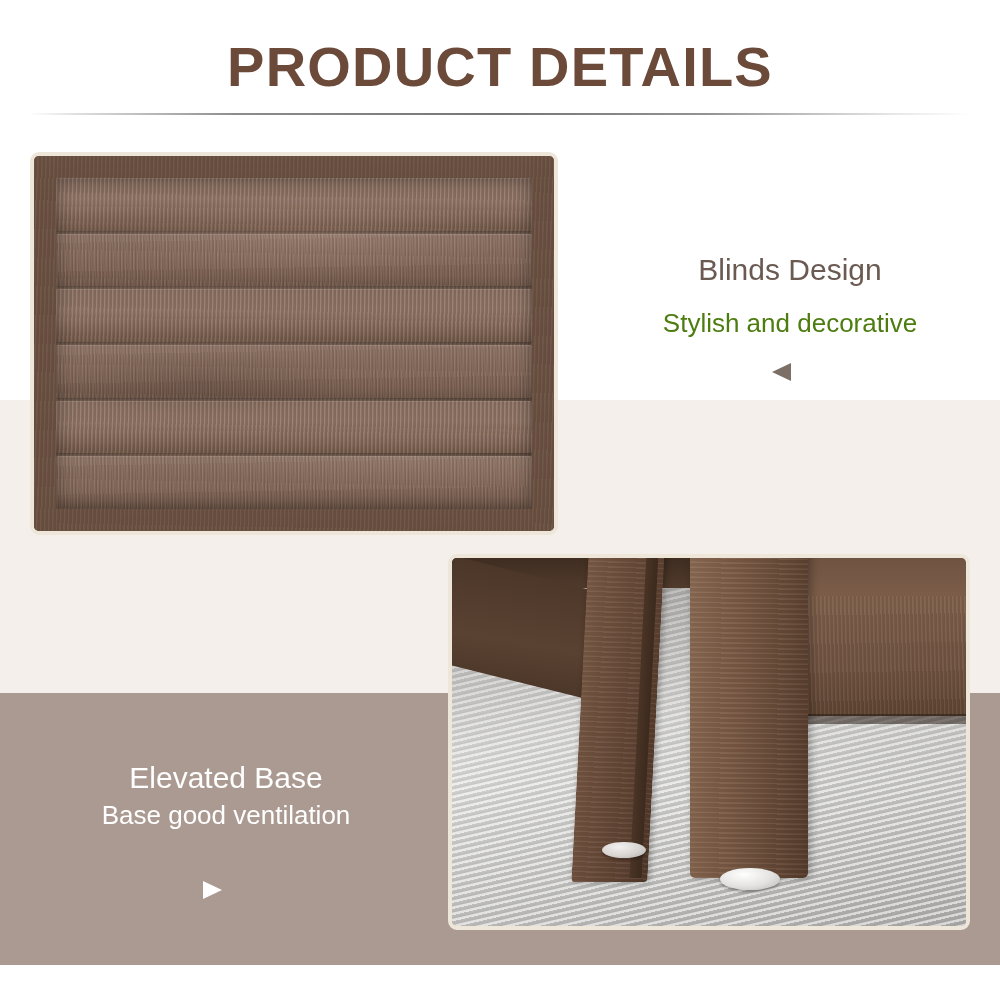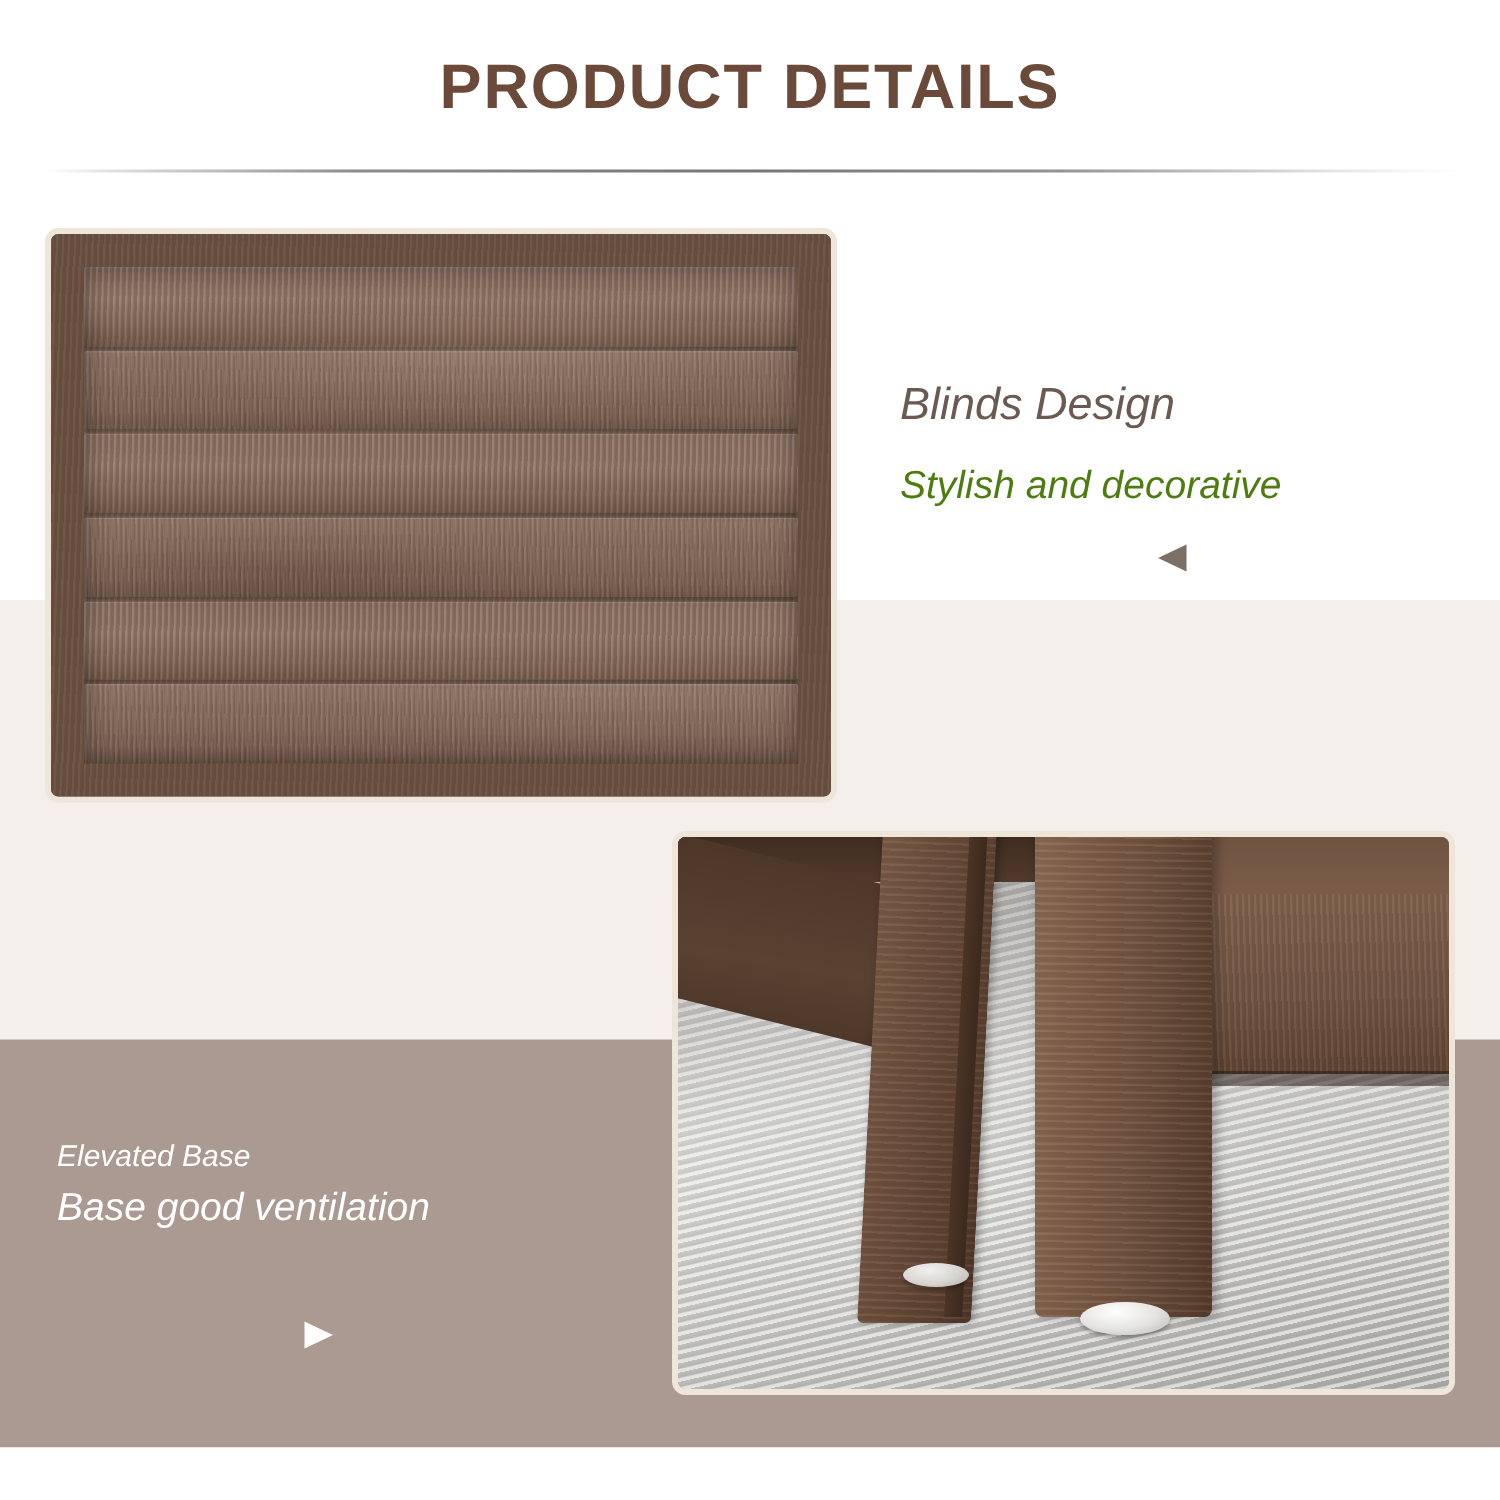--- a/index.html
+++ b/index.html
@@ -30,21 +30,21 @@
   .band-taupe     { top: 693px; height: 272px; background: #ab9a92; }
   .band-white-bot { top: 965px; height: 35px;  background: #ffffff; }
 
   
   .page-title {
     position: absolute;
     top: 34px;
     left: 0;
     width: 1000px;
     text-align: center;
-    font-size: 42px;
+    font-size: 56px;
     font-weight: bold;
     letter-spacing: 1.2px;
     color: #6b4a3a;
     font-family: "Liberation Sans", sans-serif;
   }
   .title-divider {
     position: absolute;
     top: 113px;
     left: 28px;
     width: 944px;
@@ -259,22 +259,21 @@
     border-radius: 50%;
     background: radial-gradient(ellipse at 40% 30%, #ffffff 0%, #e3e2e0 55%, #b9b8b6 100%);
     box-shadow: 0 2px 3px rgba(0,0,0,0.30);
   }
   .foot-front { left: 268px; top: 310px; width: 60px; height: 22px; }
   .foot-left  { left: 150px; top: 284px; width: 44px; height: 16px; opacity: 0.92; }
 
   
   .callout {
     position: absolute;
-    text-align: left;
-    font-style: italic;
+    text-align: center;
   }
   .callout-blinds {
     left: 600px;
     top: 252px;
     width: 380px;
   }
   .callout-blinds .headline {
     font-size: 30px;
     color: #6b5a52;
     line-height: 1.18;
@@ -286,21 +285,21 @@
     line-height: 1.25;
     margin-top: 20px;
     font-weight: normal;
   }
   .callout-elevated {
     left: 38px;
     top: 760px;
     width: 376px;
   }
   .callout-elevated .headline {
-    font-size: 20px;
+    font-size: 30px;
     color: #ffffff;
     line-height: 1.18;
     font-weight: normal;
   }
   .callout-elevated .subline {
     font-size: 26px;
     color: #ffffff;
     line-height: 1.25;
     margin-top: 4px;
     font-weight: normal;

